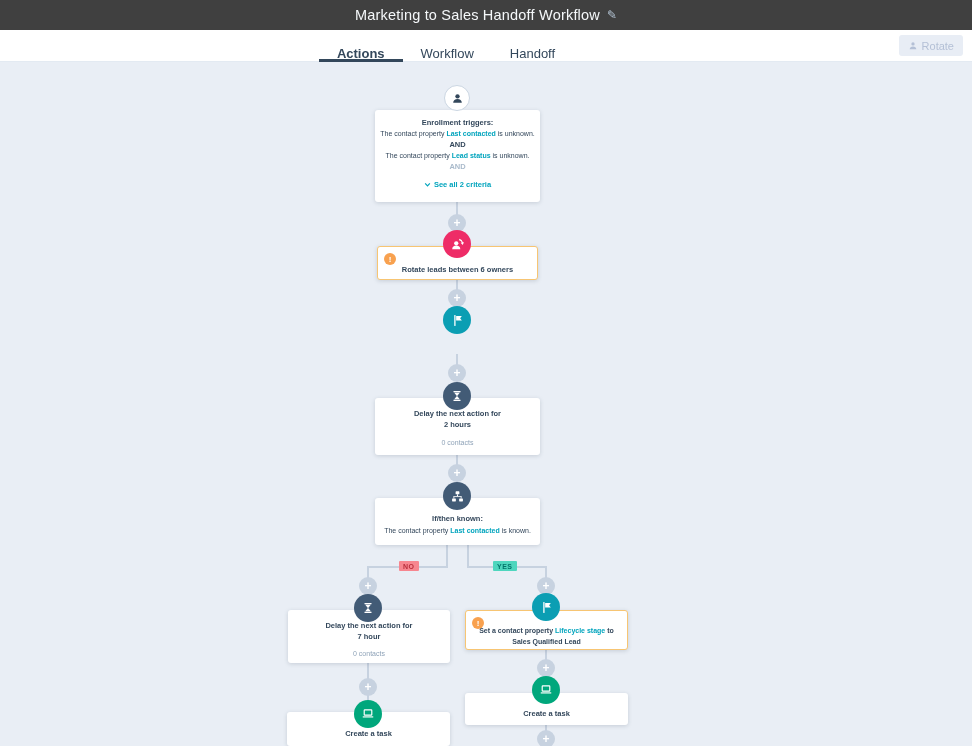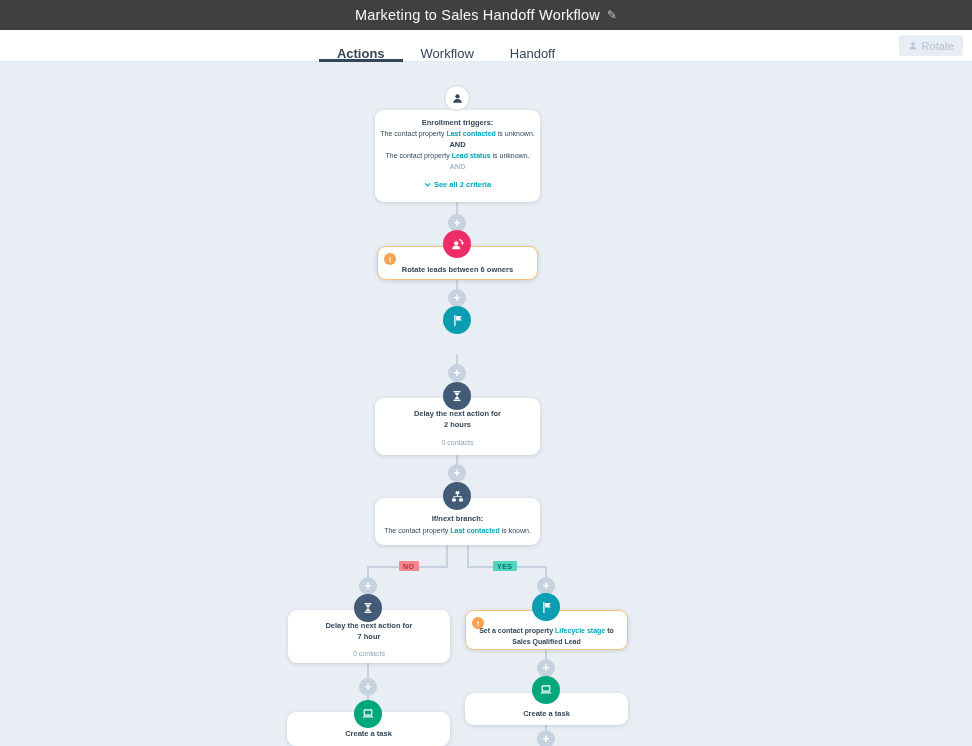--- a/index.html
+++ b/index.html
@@ -24,21 +24,21 @@
   .canvas { position:relative; width:972px; height:684px; background:#e9eef5; overflow:hidden; }
 
   .vline,.hline { position:absolute; background:#c7d2e0; z-index:0; }
   .vline { width:2px; }
   .hline { height:2px; }
 
   .plus { position:absolute; width:18px; height:18px; border-radius:50%; background:#c7d2e0; color:#fff;
     display:flex; align-items:center; justify-content:center; z-index:2; cursor:pointer; }
   .plus::after { content:"+"; font-size:12px; font-weight:bold; line-height:1; }
 
-  .card { position:absolute; background:#fff; border-radius:9px; box-shadow:0 1px 4px rgba(42,62,82,.18);
+  .card { position:absolute; background:#fff; border-radius:3px; box-shadow:0 1px 4px rgba(42,62,82,.18);
     display:flex; flex-direction:column; align-items:center; text-align:right;
     color:#33475b; z-index:1; cursor:pointer; }
   .card.warn { border:1px solid #f7c573; }
   .wbadge { position:absolute; left:6px; top:6px; width:12px; height:12px; border-radius:50%; background:#f8a14f;
     color:#fff; font-size:8px; font-weight:bold; display:flex; align-items:center; justify-content:center; }
   .wbadge::after { content:"!"; }
 
   .node-circle { position:absolute; border-radius:50%; display:flex; align-items:center; justify-content:center; z-index:3; }
   .nc-28 { width:28px; height:28px; }
   .nc-person { width:26px; height:26px; background:#fff; border:1px solid #cbd6e2; }
@@ -165,21 +165,21 @@
     <div class="t75 b">2 hours</div>
     <div class="meta" style="margin-top:9px">0 contacts</div>
   </div>
   <div class="node-circle nc-28 bg-navy" style="left:443px;top:320px">
     <svg width="12" height="12" viewBox="0 0 24 24" fill="#fff">
         <path d="M5 2h14v2.5H5z M5 19.5h14V22H5z M6.5 5.5h11L12 12.5z M6.5 18.5h11L12 11.5z"></path>
       </svg>
   </div>
 
   <div class="card" style="left:375px;top:436px;width:165px;height:47px;padding-top:15px">
-    <div class="t75 b">If/next branch:</div>
+    <div class="t75 b">If/then known:</div>
     <div class="t7 nowrap" style="margin-top:1px"><span>The contact property </span><span class="teal">Last contacted</span><span> is known.</span></div>
   </div>
   <div class="node-circle nc-28 bg-navy" style="left:443px;top:420px">
     <svg width="13" height="13" viewBox="0 0 24 24" fill="#fff">
         <rect x="8.5" y="2.5" width="7" height="5.5" rx="1"></rect>
         <rect x="2" y="15.5" width="7" height="5.5" rx="1"></rect>
         <rect x="15" y="15.5" width="7" height="5.5" rx="1"></rect>
         <path d="M11 8h2v3.5h-2z"></path>
         <path d="M4.5 11.5h15V13h-15z"></path>
         <path d="M4.5 12h1.6v3.5H4.5z M17.9 12h1.6v3.5h-1.6z"></path>

